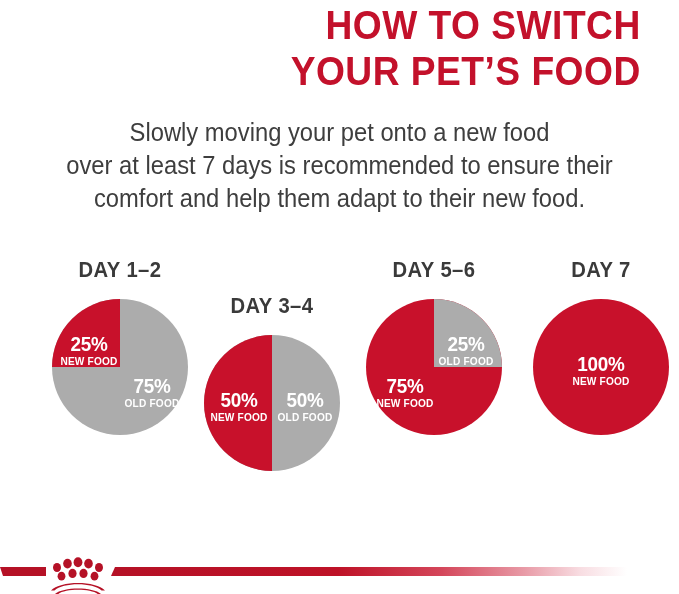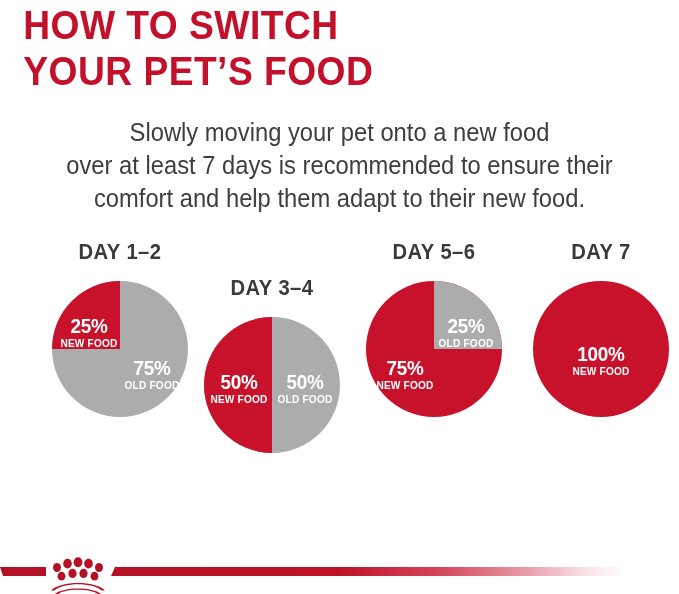--- a/index.html
+++ b/index.html
@@ -23,21 +23,21 @@
     height: 594px;
     background: #ffffff;
   }
 
   
   .title-block {
     position: absolute;
     top: 2px;
     left: 0;
     width: 664px;
-    text-align: left;
+    text-align: right;
   }
   .title-line {
     display: block;
     color: #C3112B;
     font-family: "Liberation Sans Narrow", "Liberation Sans", sans-serif;
     font-weight: 700;
     font-size: 40px;
     line-height: 46px;
     letter-spacing: 0.5px;
     transform: scaleX(0.93);
@@ -61,21 +61,21 @@
     font-size: 25px;
     line-height: 33px;
     transform: scaleX(0.95);
     transform-origin: center center;
     white-space: nowrap;
   }
 
   
   .pie-row {
     position: absolute;
-    top: 240px;
+    top: 258px;
     left: 0;
     width: 679px;
     height: 190px;
   }
   .pie-cell {
     position: absolute;
     top: 0;
     width: 170px;
     height: 190px;
     text-align: center;
@@ -139,21 +139,21 @@
     transform: scaleX(0.92);
   }
 
   
   .lbl-p0-new { left: 4px;  top: 34px;  width: 66px; }
   .lbl-p0-old { left: 66px; top: 76px;  width: 68px; }
   .lbl-p1-new { left: 2px;  top: 54px;  width: 66px; }
   .lbl-p1-old { left: 68px; top: 54px;  width: 66px; }
   .lbl-p2-old { left: 66px; top: 34px;  width: 68px; }
   .lbl-p2-new { left: 6px;  top: 76px;  width: 66px; }
-  .lbl-p3-new { left: 35px; top: 54px;  width: 66px; margin-top: 8px; }
+  .lbl-p3-new { left: 35px; top: 54px;  width: 66px; }
 
   
   .footer {
     position: absolute;
     left: 0;
     top: 552px;
     width: 679px;
     height: 42px;
   }
   .rule-left {

